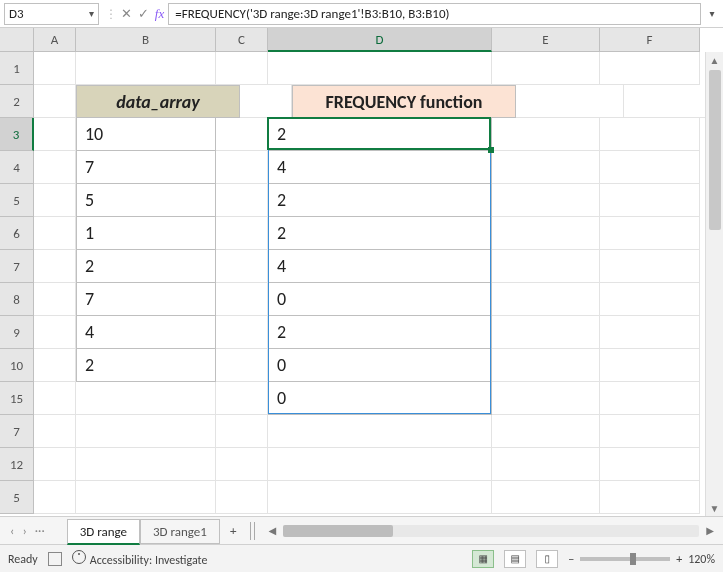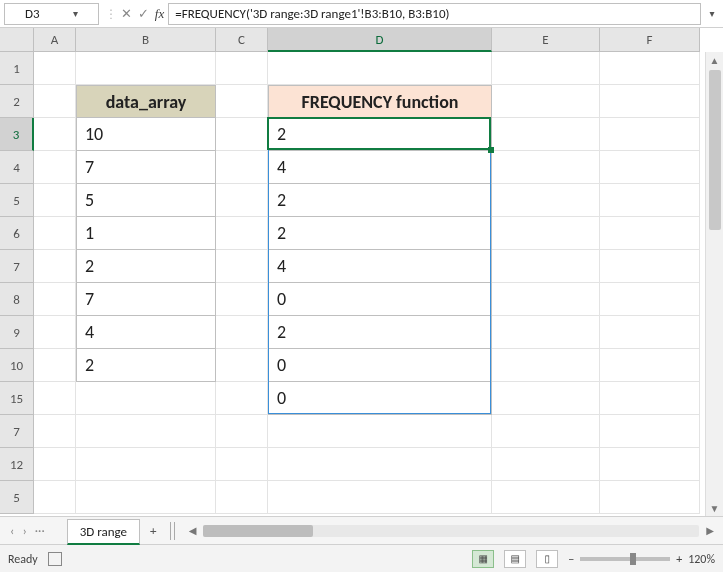--- a/index.html
+++ b/index.html
@@ -21,28 +21,28 @@
   border-bottom: 1px solid #d0d0d0;
   background: #fff;
 }
 .namebox {
   width: 95px;
   height: 22px;
   margin: 0 4px;
   border: 1px solid #c0c0c0;
   display: flex;
   align-items: center;
-  padding: 0 20px;
+  padding: 0 4px;
   font-size: 13px;
   background: #fff;
 }
 .namebox .drop { margin-left: auto; color: #555; font-size: 10px; }
 .grip { color: #bbb; font-size: 12px; letter-spacing:-2px; padding:0 2px;}
 .fbicons { display: flex; align-items:center; gap:6px; padding:0 4px; color:#888;}
-.fbicons .fx { font-style: italic; font-family: "Times New Roman", serif; color:#404040;}
+.fbicons .fx { font-style: italic; font-family: "Times New Roman", serif; color:#8b5cf6;}
 .finput {
   flex: 1;
   height: 22px;
   border: 1px solid #c0c0c0;
   display: flex;
   align-items:center;
   padding: 0 6px;
   font-size: 13px;
   background:#fff;
   overflow:hidden;
@@ -179,21 +179,21 @@
       <div class="row">
         <div class="cell" style="width: 42px;"></div>
         <div class="cell" style="width: 140px;"></div>
         <div class="cell" style="width: 52px;"></div>
         <div class="cell" style="width: 224px;"></div>
         <div class="cell" style="width: 108px;"></div>
         <div class="cell" style="width: 100px;"></div>
       </div>
       <div class="row">
         <div class="cell" style="width: 42px;"></div>
-        <div class="cell hdrA" style="width: 140px; border: 1px solid rgb(191, 191, 191);">data_array</div>
+        <div class="cell hdrA" style="width: 164px; border: 1px solid rgb(191, 191, 191); font-style: italic;">data_array</div>
         <div class="cell" style="width: 52px;"></div>
         <div class="cell hdrB" style="width: 224px; border: 1px solid rgb(191, 191, 191);">FREQUENCY function</div>
         <div class="cell" style="width: 108px;"></div>
         <div class="cell" style="width: 100px;"></div>
       </div>
       <div class="row">
         <div class="cell" style="width: 42px;"></div>
         <div class="cell data" style="width: 140px; border-left: 1px solid rgb(191, 191, 191); border-right: 1px solid rgb(191, 191, 191); border-bottom: 1px solid rgb(191, 191, 191);">10</div>
         <div class="cell" style="width: 52px;"></div>
         <div class="cell data" style="width: 224px; border-left: 1px solid rgb(191, 191, 191); border-right: 1px solid rgb(191, 191, 191); border-bottom: 1px solid rgb(191, 191, 191);">2</div>
@@ -301,34 +301,38 @@
 </div>
 
 <div class="sheets">
   <div class="nav">
     <span>‹</span>
     <span>›</span>
     <span>···</span>
   </div>
   <div class="spacer"></div>
   <div class="tab"><span>3D range</span></div>
+  <div class="tab inactive"><span>3D range1</span></div>
   <div class="add"><span>+</span></div>
   <div class="hdivider"></div>
   <div class="hscroll">
     <div class="arr">◀</div>
     <div class="track">
         <div class="thumb"></div>
       </div>
     <div class="arr">▶</div>
   </div>
 </div>
 
 <div class="status">
   <span>Ready</span>
   <span style="width:14px;height:14px;border:1px solid #888;display:inline-block;"></span>
+  <span>
+    <span class="accessibility-icon"></span><span>Accessibility: Investigate</span>
+  </span>
   <div class="spacer"></div>
   <div class="viewbtn active">▦</div>
   <div class="viewbtn">▤</div>
   <div class="viewbtn">▯</div>
   <div class="zoom">
     <span>−</span>
     <div class="track">
         <div class="knob"></div>
       </div>
     <span>+</span>

